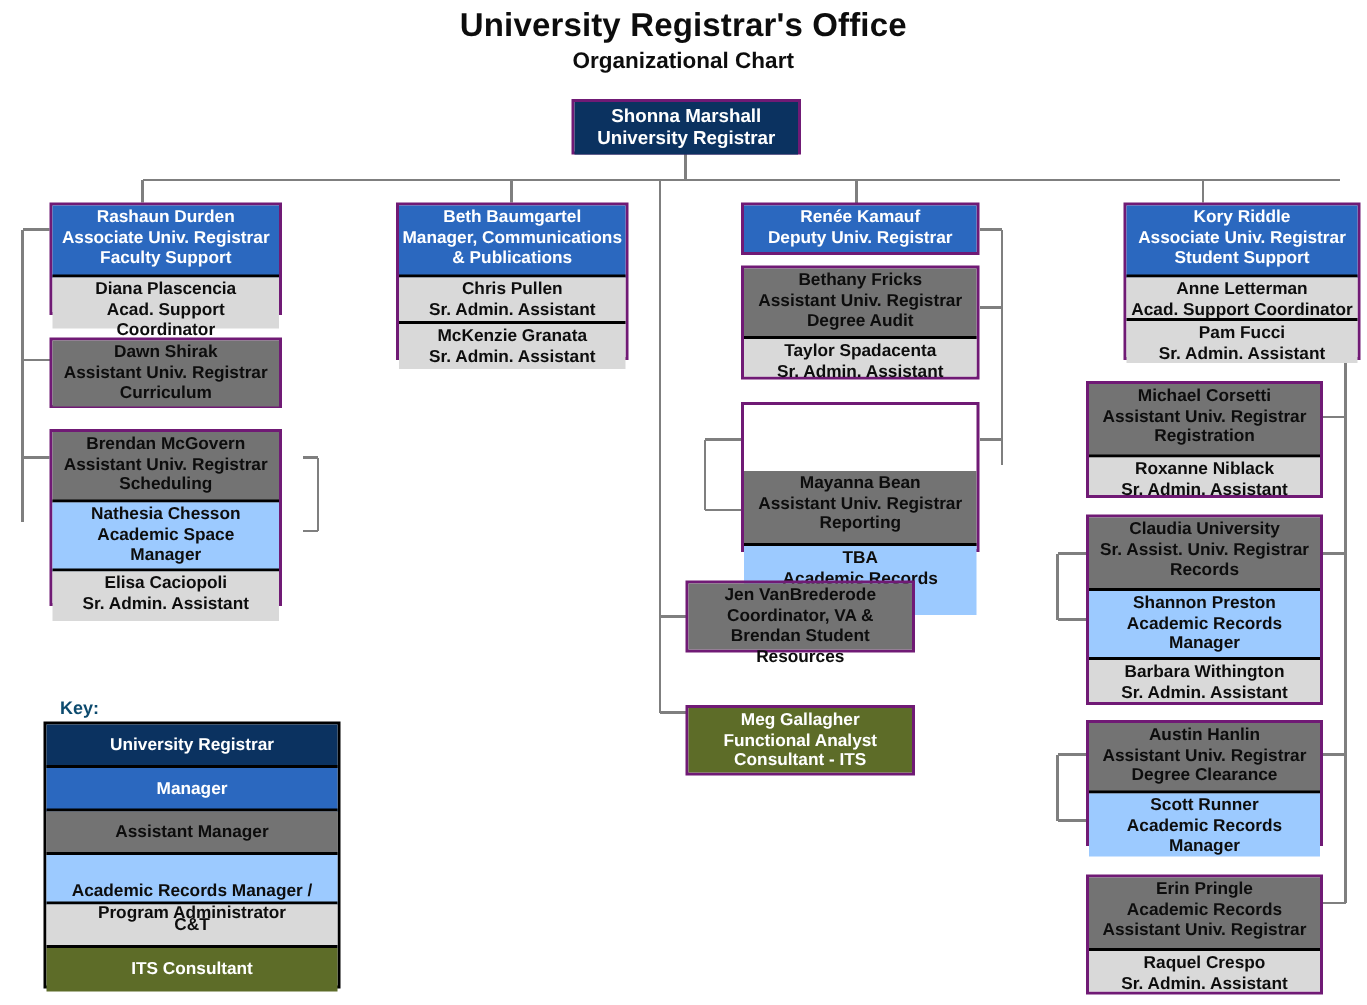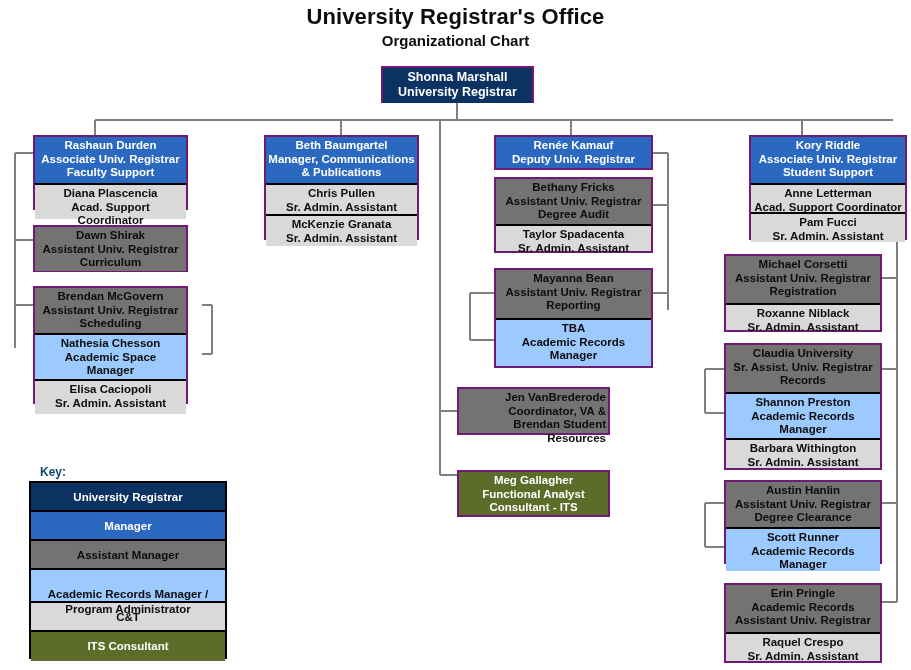--- a/index.html
+++ b/index.html
@@ -188,34 +188,34 @@
       <div>Assistant Univ. Registrar</div>
       <div>Degree Audit</div>
     </div>
     <div class="seg lv-ct" style="height:25px;">
       <div>Taylor Spadacenta</div>
       <div>Sr. Admin. Assistant</div>
     </div>
   </div>
 
   <div class="node" style="left:494px;top:268px;width:159px;height:100px;">
-    <div class="seg lv-asst" style="height:50px;">
+    <div class="seg lv-asst" style="height:50px;margin-top:44px;">
       <div>Mayanna Bean</div>
       <div>Assistant Univ. Registrar</div>
       <div>Reporting</div>
     </div>
     <div class="seg lv-arm" style="height:46px;">
       <div>TBA</div>
       <div>Academic Records</div>
       <div>Manager</div>
     </div>
   </div>
 
   <div class="node" style="left:457px;top:387px;width:153px;height:48px;">
-    <div class="seg lv-asst" style="height:44px;text-align:right;">
+    <div class="seg lv-asst" style="height:44px;">
       <div>Jen VanBrederode</div>
       <div>Coordinator, VA &amp;</div>
       <div>Brendan Student Resources</div>
     </div>
   </div>
 
   <div class="node" style="left:457px;top:470px;width:153px;height:47px;">
     <div class="seg lv-its" style="height:43px;">
       <div>Meg Gallagher</div>
       <div>Functional Analyst</div>

